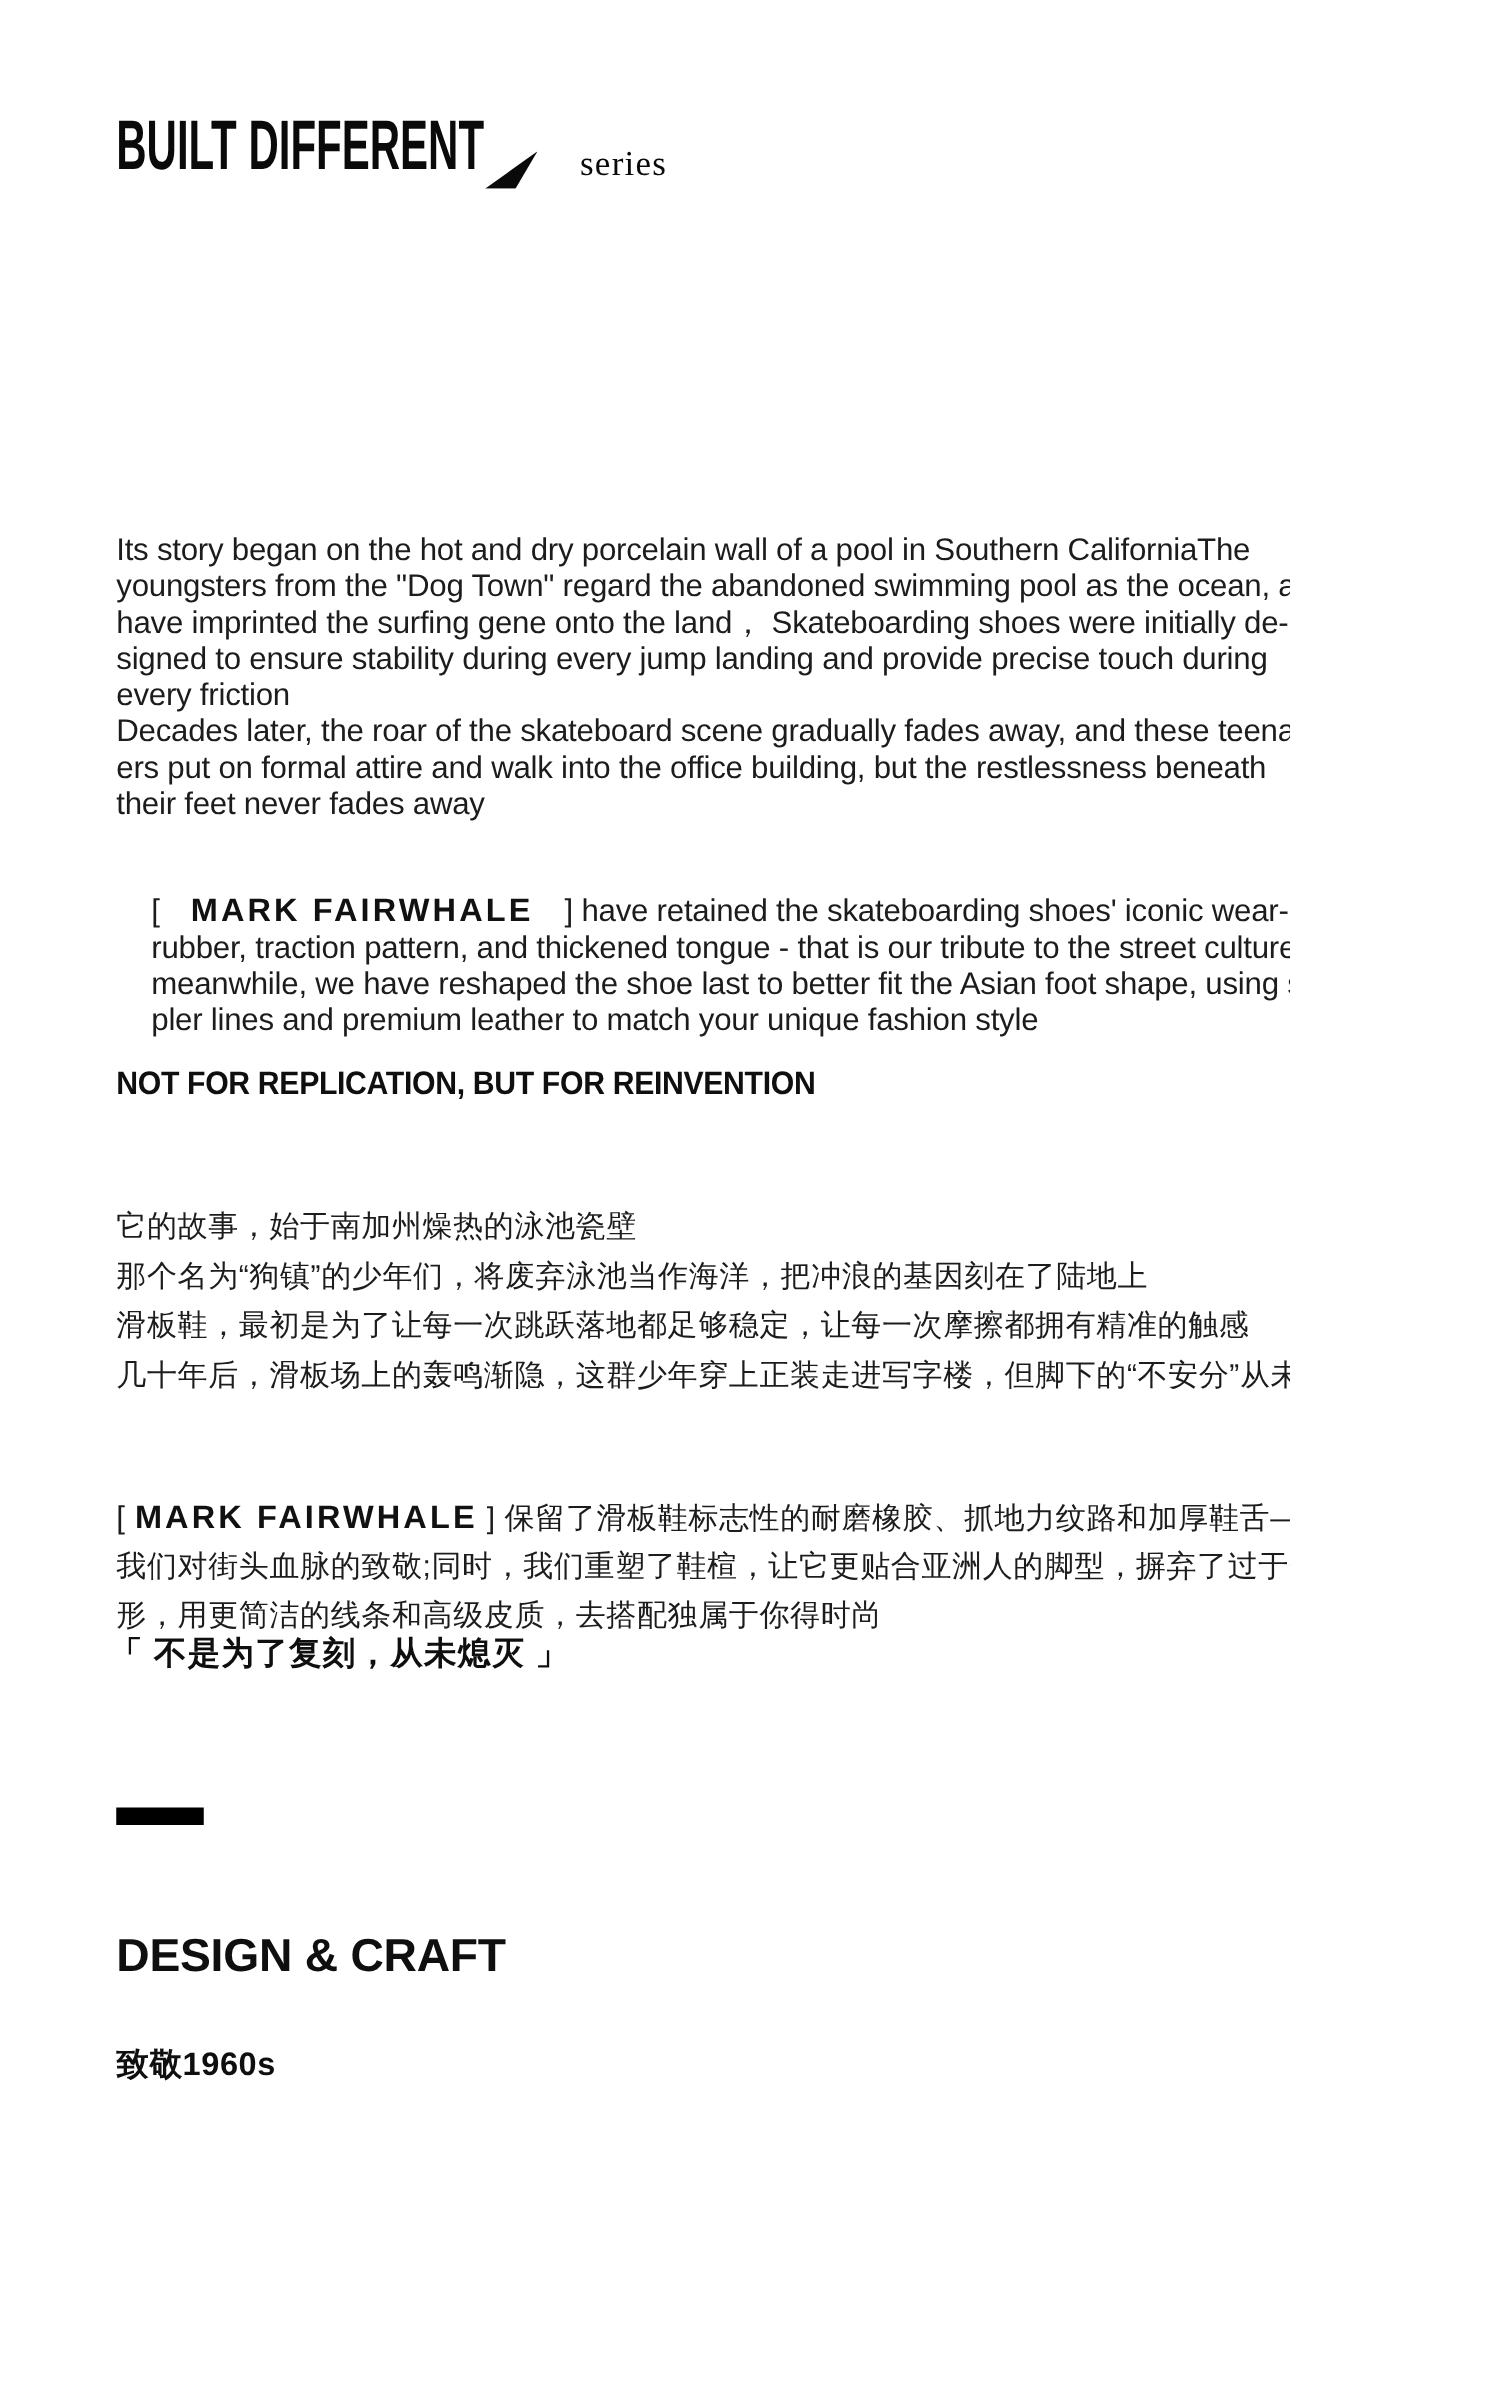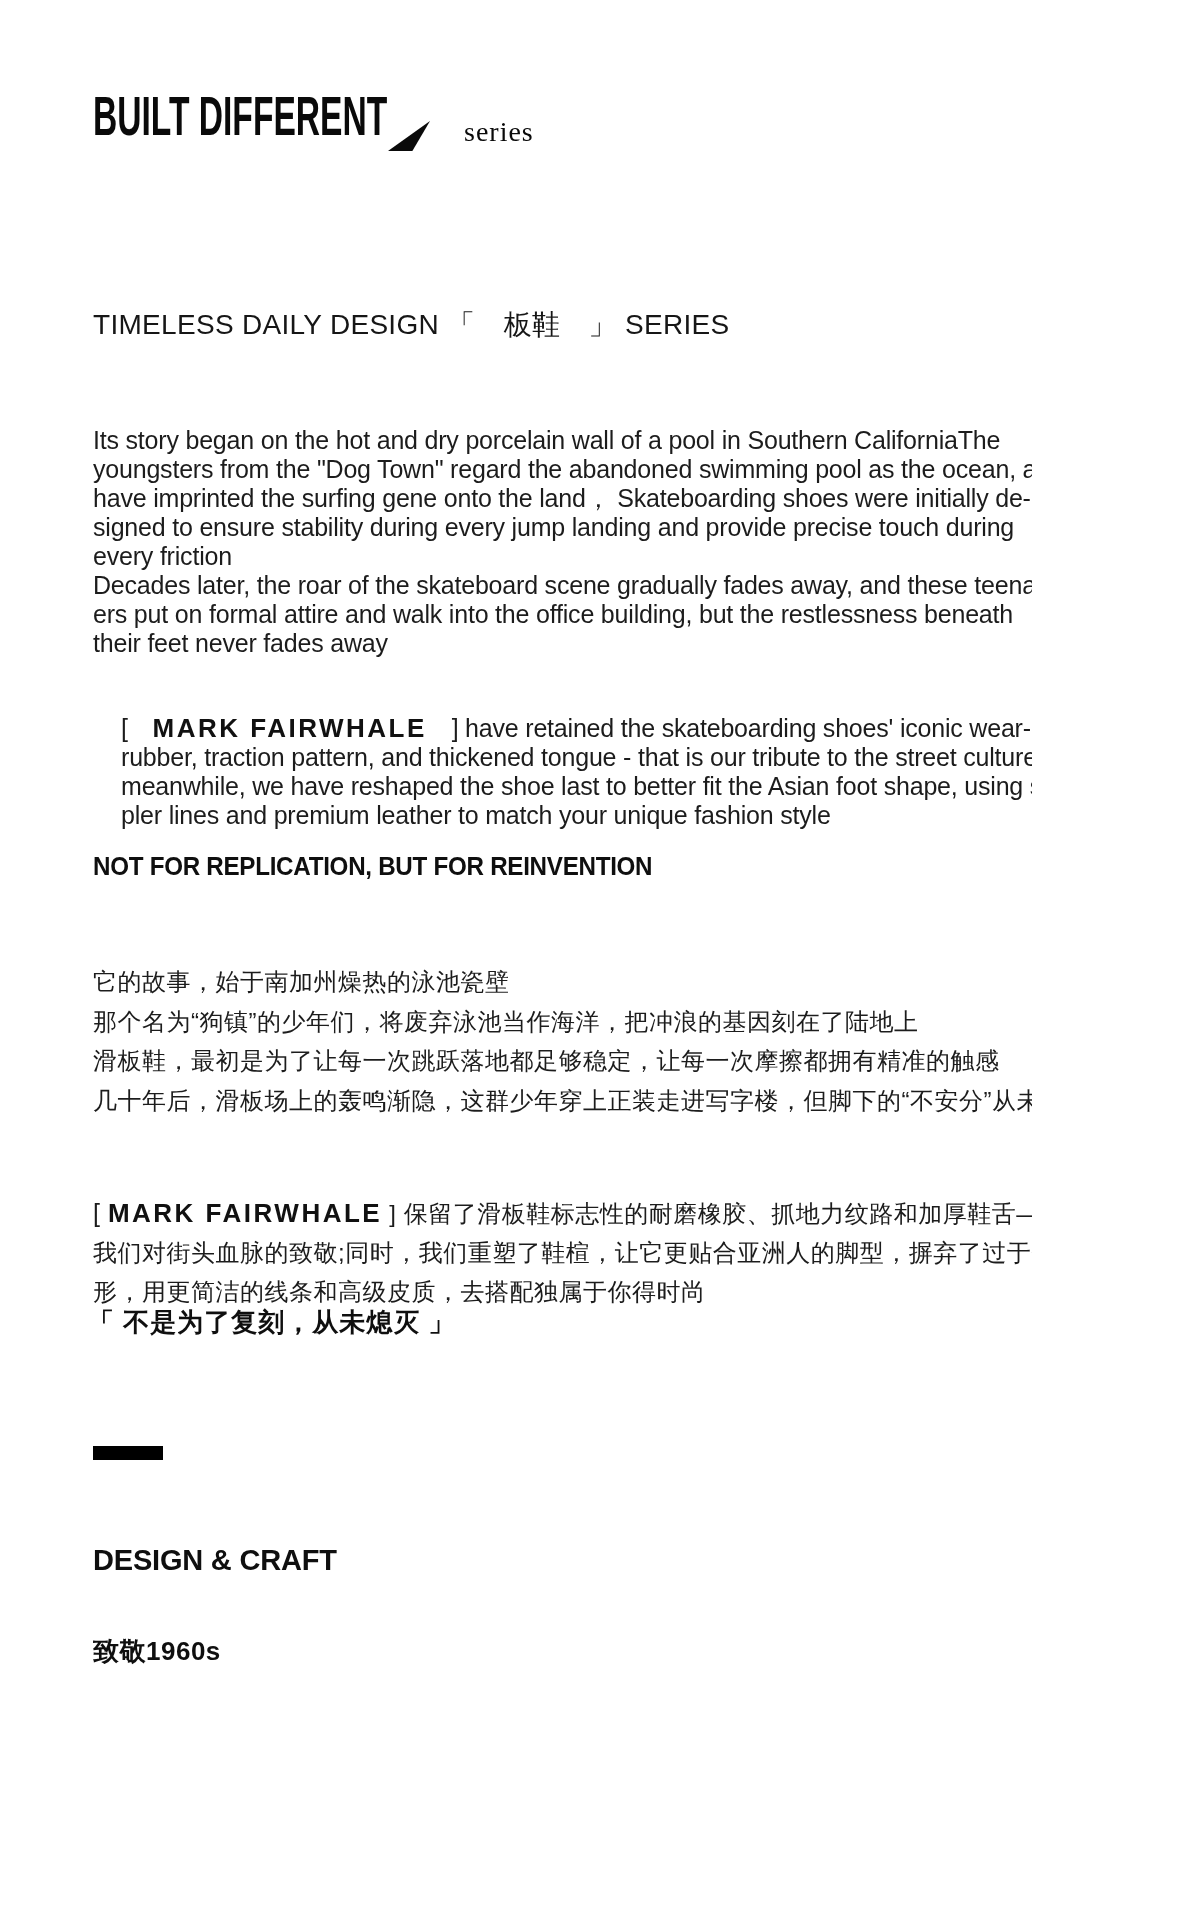--- a/index.html
+++ b/index.html
@@ -114,21 +114,21 @@
     width: 70px;
     height: 14px;
     background: #000000;
   }
 
   
   .section-heading {
     position: absolute;
     left: 93px;
     top: 1544px;
-    font-size: 29px;
+    font-size: 37px;
     font-weight: 700;
     letter-spacing: -0.2px;
     color: #0f0f0f;
     white-space: nowrap;
   }
   .section-subheading {
     position: absolute;
     left: 93px;
     top: 1634px;
     font-size: 26px;
@@ -146,21 +146,20 @@
 </style>
 </head>
 <body>
 
 <div class="page">
 
   <div class="logo-brand">BUILT DIFFERENT</div>
   <div class="logo-slash"></div>
   <div class="logo-suffix">series</div>
 
-  <div class="series-title">TIMELESS DAILY DESIGN 「　板鞋　」 SERIES</div>
 
   <div class="para para-en intro-en">Its story began on the hot and dry porcelain wall of a pool in Southern CaliforniaThe
 youngsters from the "Dog Town" regard the abandoned swimming pool as the ocean, and
 have imprinted the surfing gene onto the land， Skateboarding shoes were initially de-
 signed to ensure stability during every jump landing and provide precise touch during
 every friction
 Decades later, the roar of the skateboard scene gradually fades away, and these teenag-
 ers put on formal attire and walk into the office building, but the restlessness beneath
 their feet never fades away</div>
 

